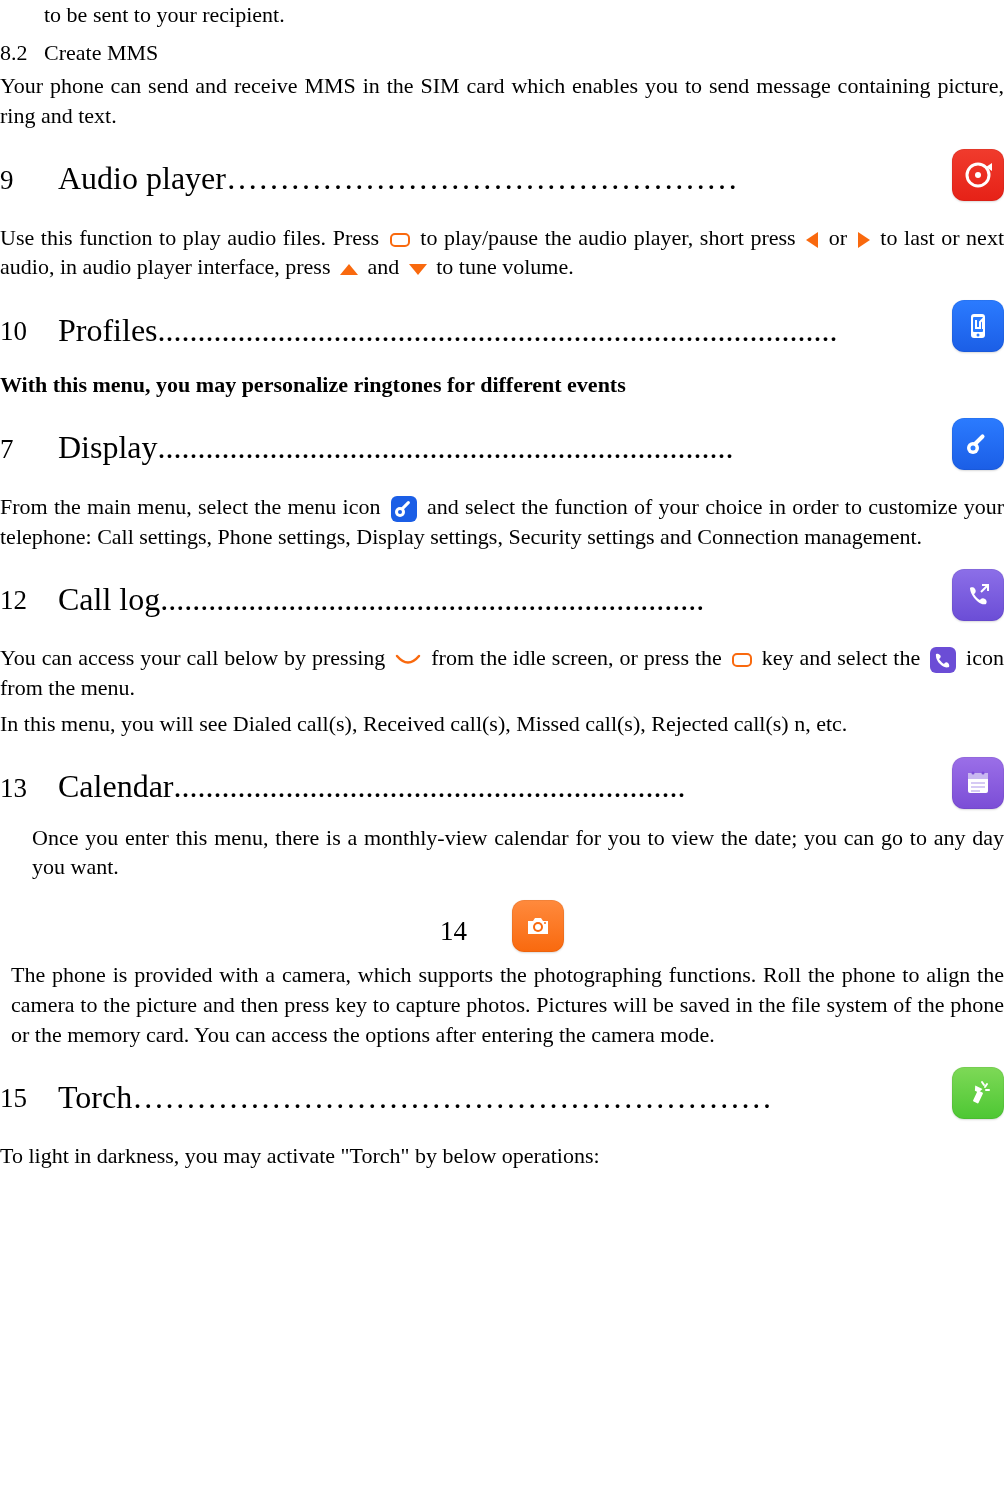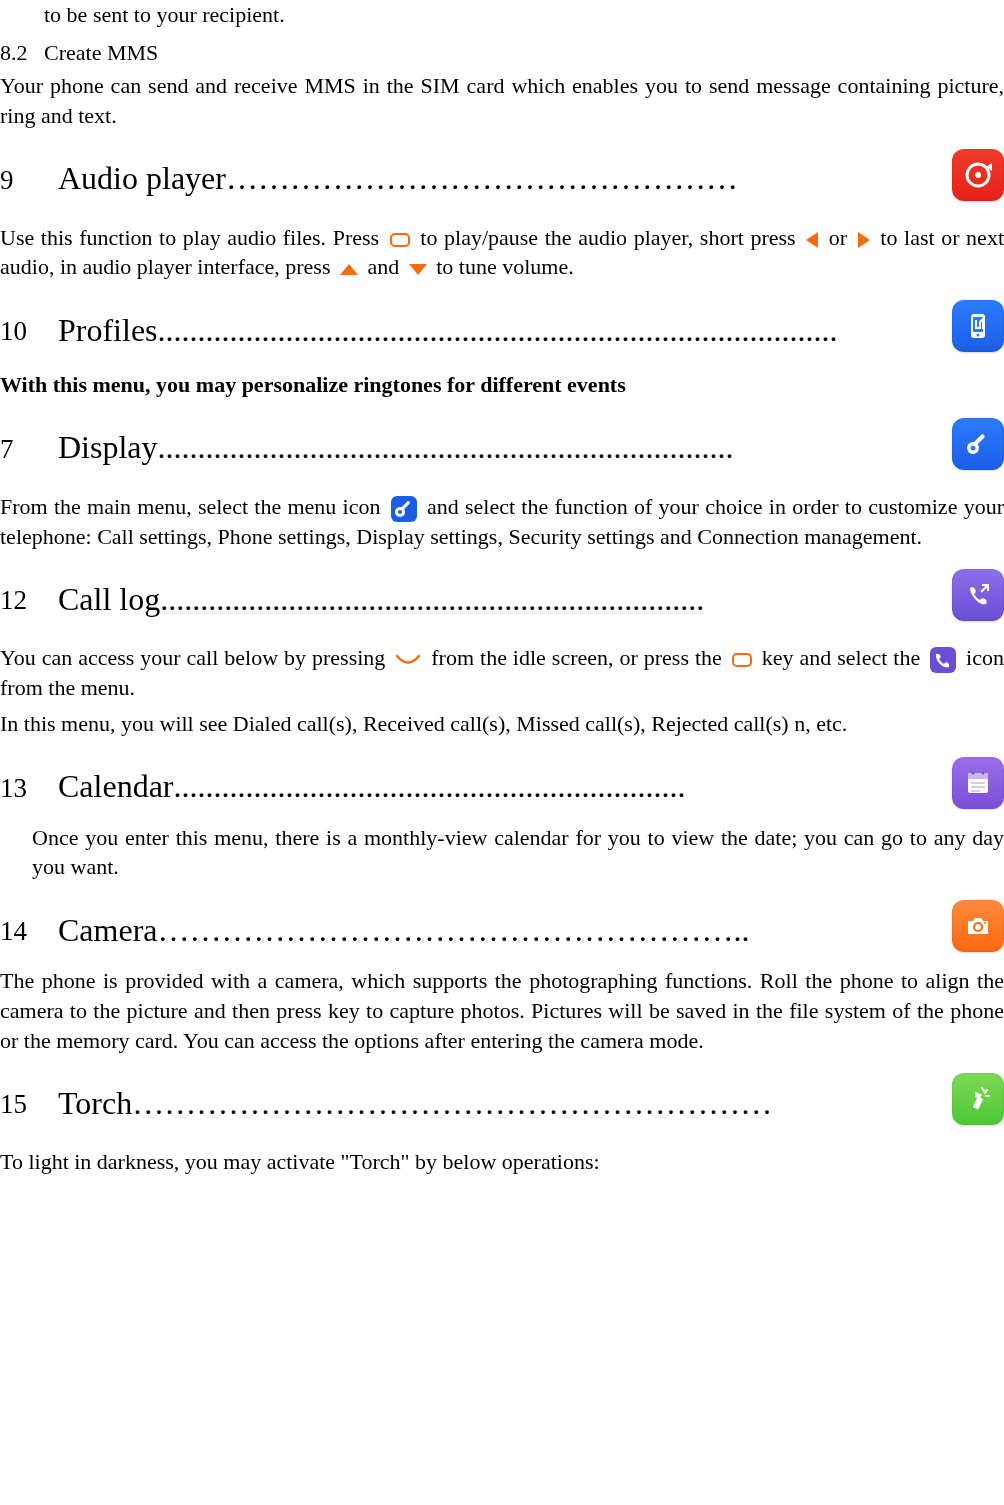--- a/index.html
+++ b/index.html
@@ -212,34 +212,30 @@
         <line x1="9" y1="16" x2="23" y2="16" stroke="#c9b8f0" stroke-width="1.5"></line>
         <line x1="9" y1="20" x2="23" y2="20" stroke="#c9b8f0" stroke-width="1.5"></line>
         <line x1="9" y1="24" x2="18" y2="24" stroke="#c9b8f0" stroke-width="1.5"></line>
       </svg>
   </div>
 </div>
 <div class="body-text" style="margin-top:14px;margin-left:32px;">Once you enter this menu, there is a monthly-view calendar for you to view the date; you can go to any day you want.</div>
 
 <div class="heading-row mb-sm">
   <div class="heading-num">14</div>
-  <div class="heading-title-wrap">
-    <span class="heading-title">Camera</span>
-    <span class="dots">………………………………………………..</span>
-  </div>
   <div class="icon-box" style="background:linear-gradient(#ff8a3d,#f9690e);">
     <svg viewBox="0 0 32 32">
         <path d="M6 11 L11 11 L13 8 L19 8 L21 11 L26 11 L26 24 L6 24 Z" fill="#fff"></path>
         <circle cx="16" cy="17" r="5" fill="#f9690e"></circle>
         <circle cx="16" cy="17" r="3" fill="#fff"></circle>
         <circle cx="23" cy="13" r="1" fill="#f9690e"></circle>
       </svg>
   </div>
 </div>
-<div class="body-text" style="margin-top:14px;">The phone is provided with a camera, which supports the photographing functions. Roll the phone to align the camera to the picture and then press   key to capture photos. Pictures will be saved in the file system of the phone or the memory card. You can access the options after entering the camera mode.</div>
+<div class="body-text" style="margin-top:8px;padding-left:11px;">The phone is provided with a camera, which supports the photographing functions. Roll the phone to align the camera to the picture and then press   key to capture photos. Pictures will be saved in the file system of the phone or the memory card. You can access the options after entering the camera mode.</div>
 
 <div class="heading-row">
   <div class="heading-num">15</div>
   <div class="heading-title-wrap">
     <span class="heading-title">Torch</span>
     <span class="dots">……………………………………………………</span>
   </div>
   <div class="icon-box" style="background:linear-gradient(#7ed957,#4dc733);">
     <svg viewBox="0 0 32 32">
         <rect x="13" y="14" width="6" height="12" rx="1" fill="#fff" transform="rotate(25 16 20)"></rect>

